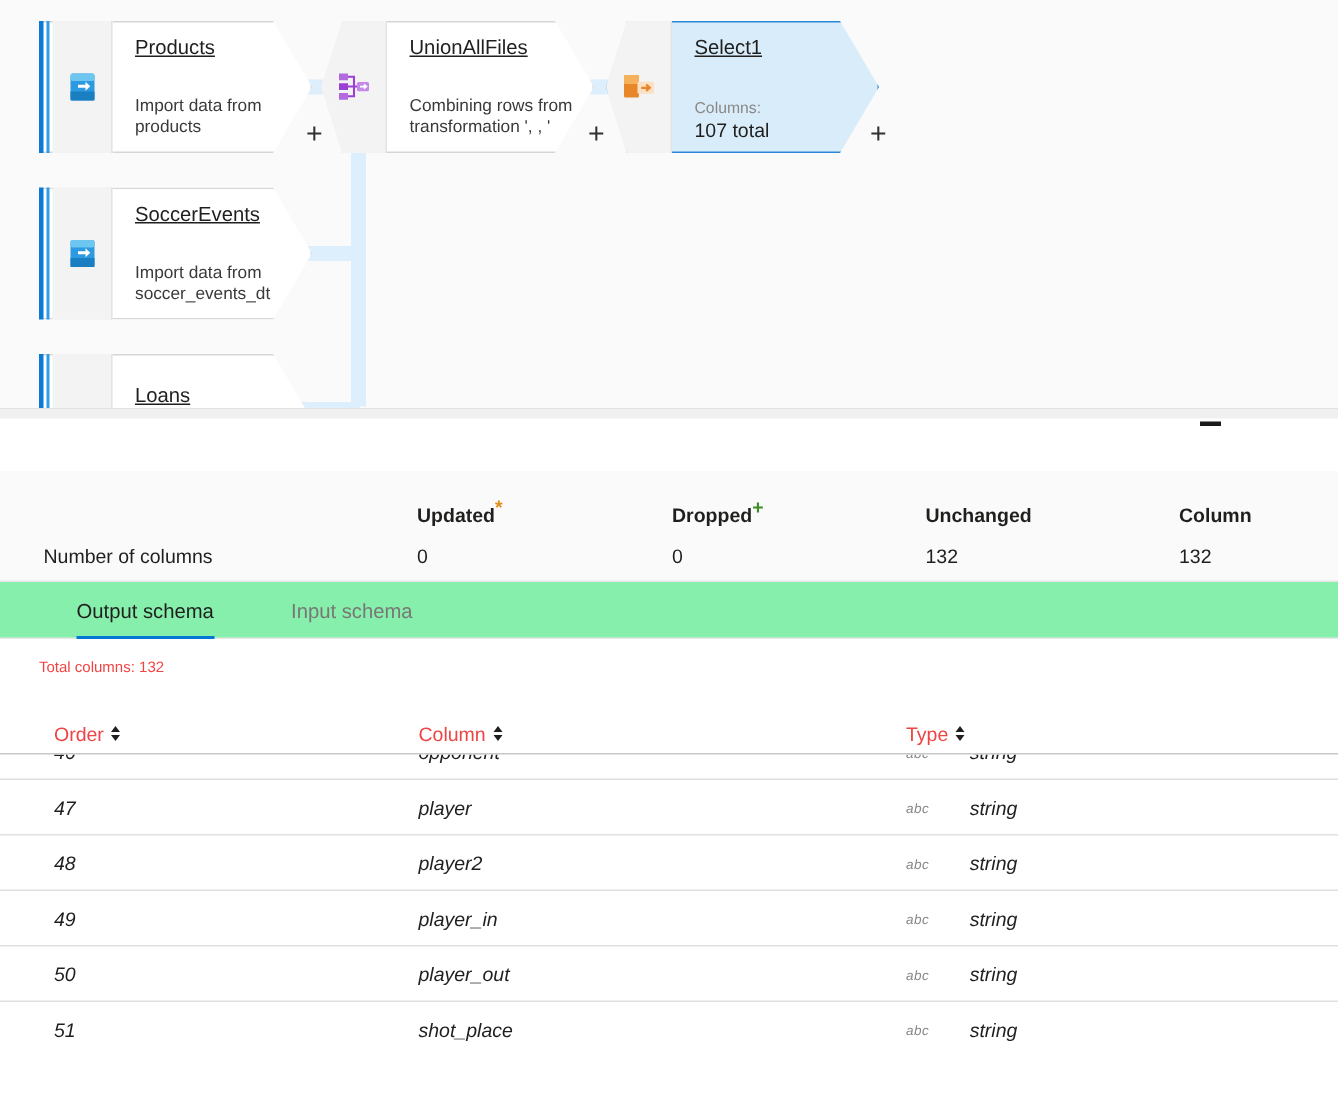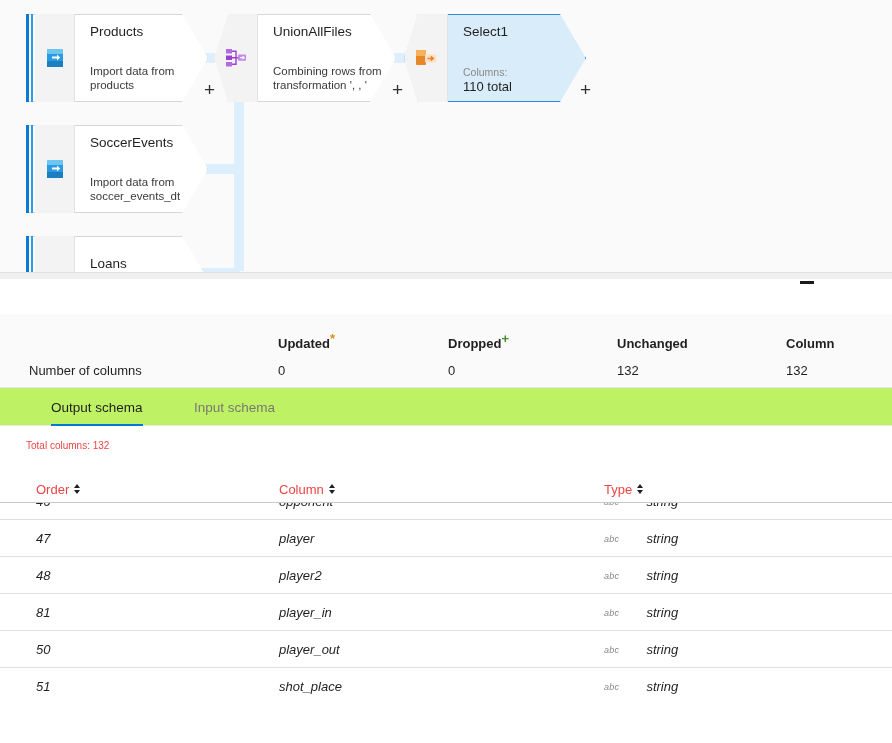--- a/index.html
+++ b/index.html
@@ -63,20 +63,21 @@
     clip-path: polygon(14px 0, calc(100% - 26px) 0, 100% 50%, calc(100% - 26px) 100%, 14px 100%, 0 50%);
   }
   .node.transform .iconcol {
     clip-path: polygon(14px 0, 100% 0, 100% 100%, 14px 100%, 0 50%);
   }
   .node .body {
     position: absolute; left: 50px; top: 0; right: 0; bottom: 0;
     padding: 10px 12px 8px 14px;
     z-index: 2;
     overflow: hidden;
+    text-decoration: underline;
   }
   .node.transform .body { left: 45px; }
   .node .title {
     font-size: 13.5px; color: #201f1e; line-height: 16px;
     white-space: nowrap;
   }
   .node .sub {
     position: absolute; left: 14px; bottom: 10px;
     font-size: 11.5px; color: #3b3a39; line-height: 13.5px;
     white-space: pre-line;
@@ -150,21 +151,21 @@
     font-size: 13px; color: #201f1e; white-space: nowrap;
   }
   .sum-v {
     position: absolute; top: 49px; font-size: 13px; color: #201f1e;
   }
 
   
   .schematabs {
     position: absolute; left: 0; top: 115px; width: 892px; height: 38px;
     border-bottom: 1px solid #e6e6e6;
-    background: #bef264;
+    background: #86efac;
   }
   .stab {
     position: absolute; top: 0; height: 38px;
     display: flex; align-items: center;
     font-size: 13.5px; color: #797775; cursor: pointer; white-space: nowrap;
   }
   .stab.active { color: #201f1e; }
   .stab.active::after {
     content: ""; position: absolute; left: 0; right: 0; bottom: 0;
     height: 2.5px; background: #0078d4;
@@ -313,21 +314,21 @@
           <svg class="ico" width="22" height="18" viewBox="0 0 22 18" aria-hidden="true">
             <rect x="1" y="1" width="10" height="15" rx="1" fill="#e8862a"></rect>
             <rect x="1" y="1" width="10" height="6" rx="1" fill="#f5b15c"></rect>
             <rect x="10" y="5.5" width="11" height="8" rx="1" fill="#fbe0c3"></rect>
             <path d="M12.5 9.5h5.5M15.8 7.4l2.4 2.1-2.4 2.1" stroke="#e8862a" stroke-width="1.5" fill="none"></path>
           </svg>
         </div>
         <div class="body">
           <div class="title">Select1</div>
           <div class="collabel">Columns:</div>
-          <div class="colval">110 total</div>
+          <div class="colval">107 total</div>
         </div>
         <div class="plus" style="left:176px; top:66px;">+</div>
       </div>
 
     </div>
   </div>
 
   <div class="panel">
     <div class="panel-topstrip"></div>
     <div class="minbtn">
@@ -406,21 +407,21 @@
       <div class="row">
         <div class="cell c-order">48</div>
         <div class="cell c-col">player2</div>
         <div class="cell c-type">
           <span class="abc">abc</span>
           <span>string</span>
         </div>
       </div>
 
       <div class="row">
-        <div class="cell c-order">81</div>
+        <div class="cell c-order">49</div>
         <div class="cell c-col">player_in</div>
         <div class="cell c-type">
           <span class="abc">abc</span>
           <span>string</span>
         </div>
       </div>
 
       <div class="row">
         <div class="cell c-order">50</div>
         <div class="cell c-col">player_out</div>

